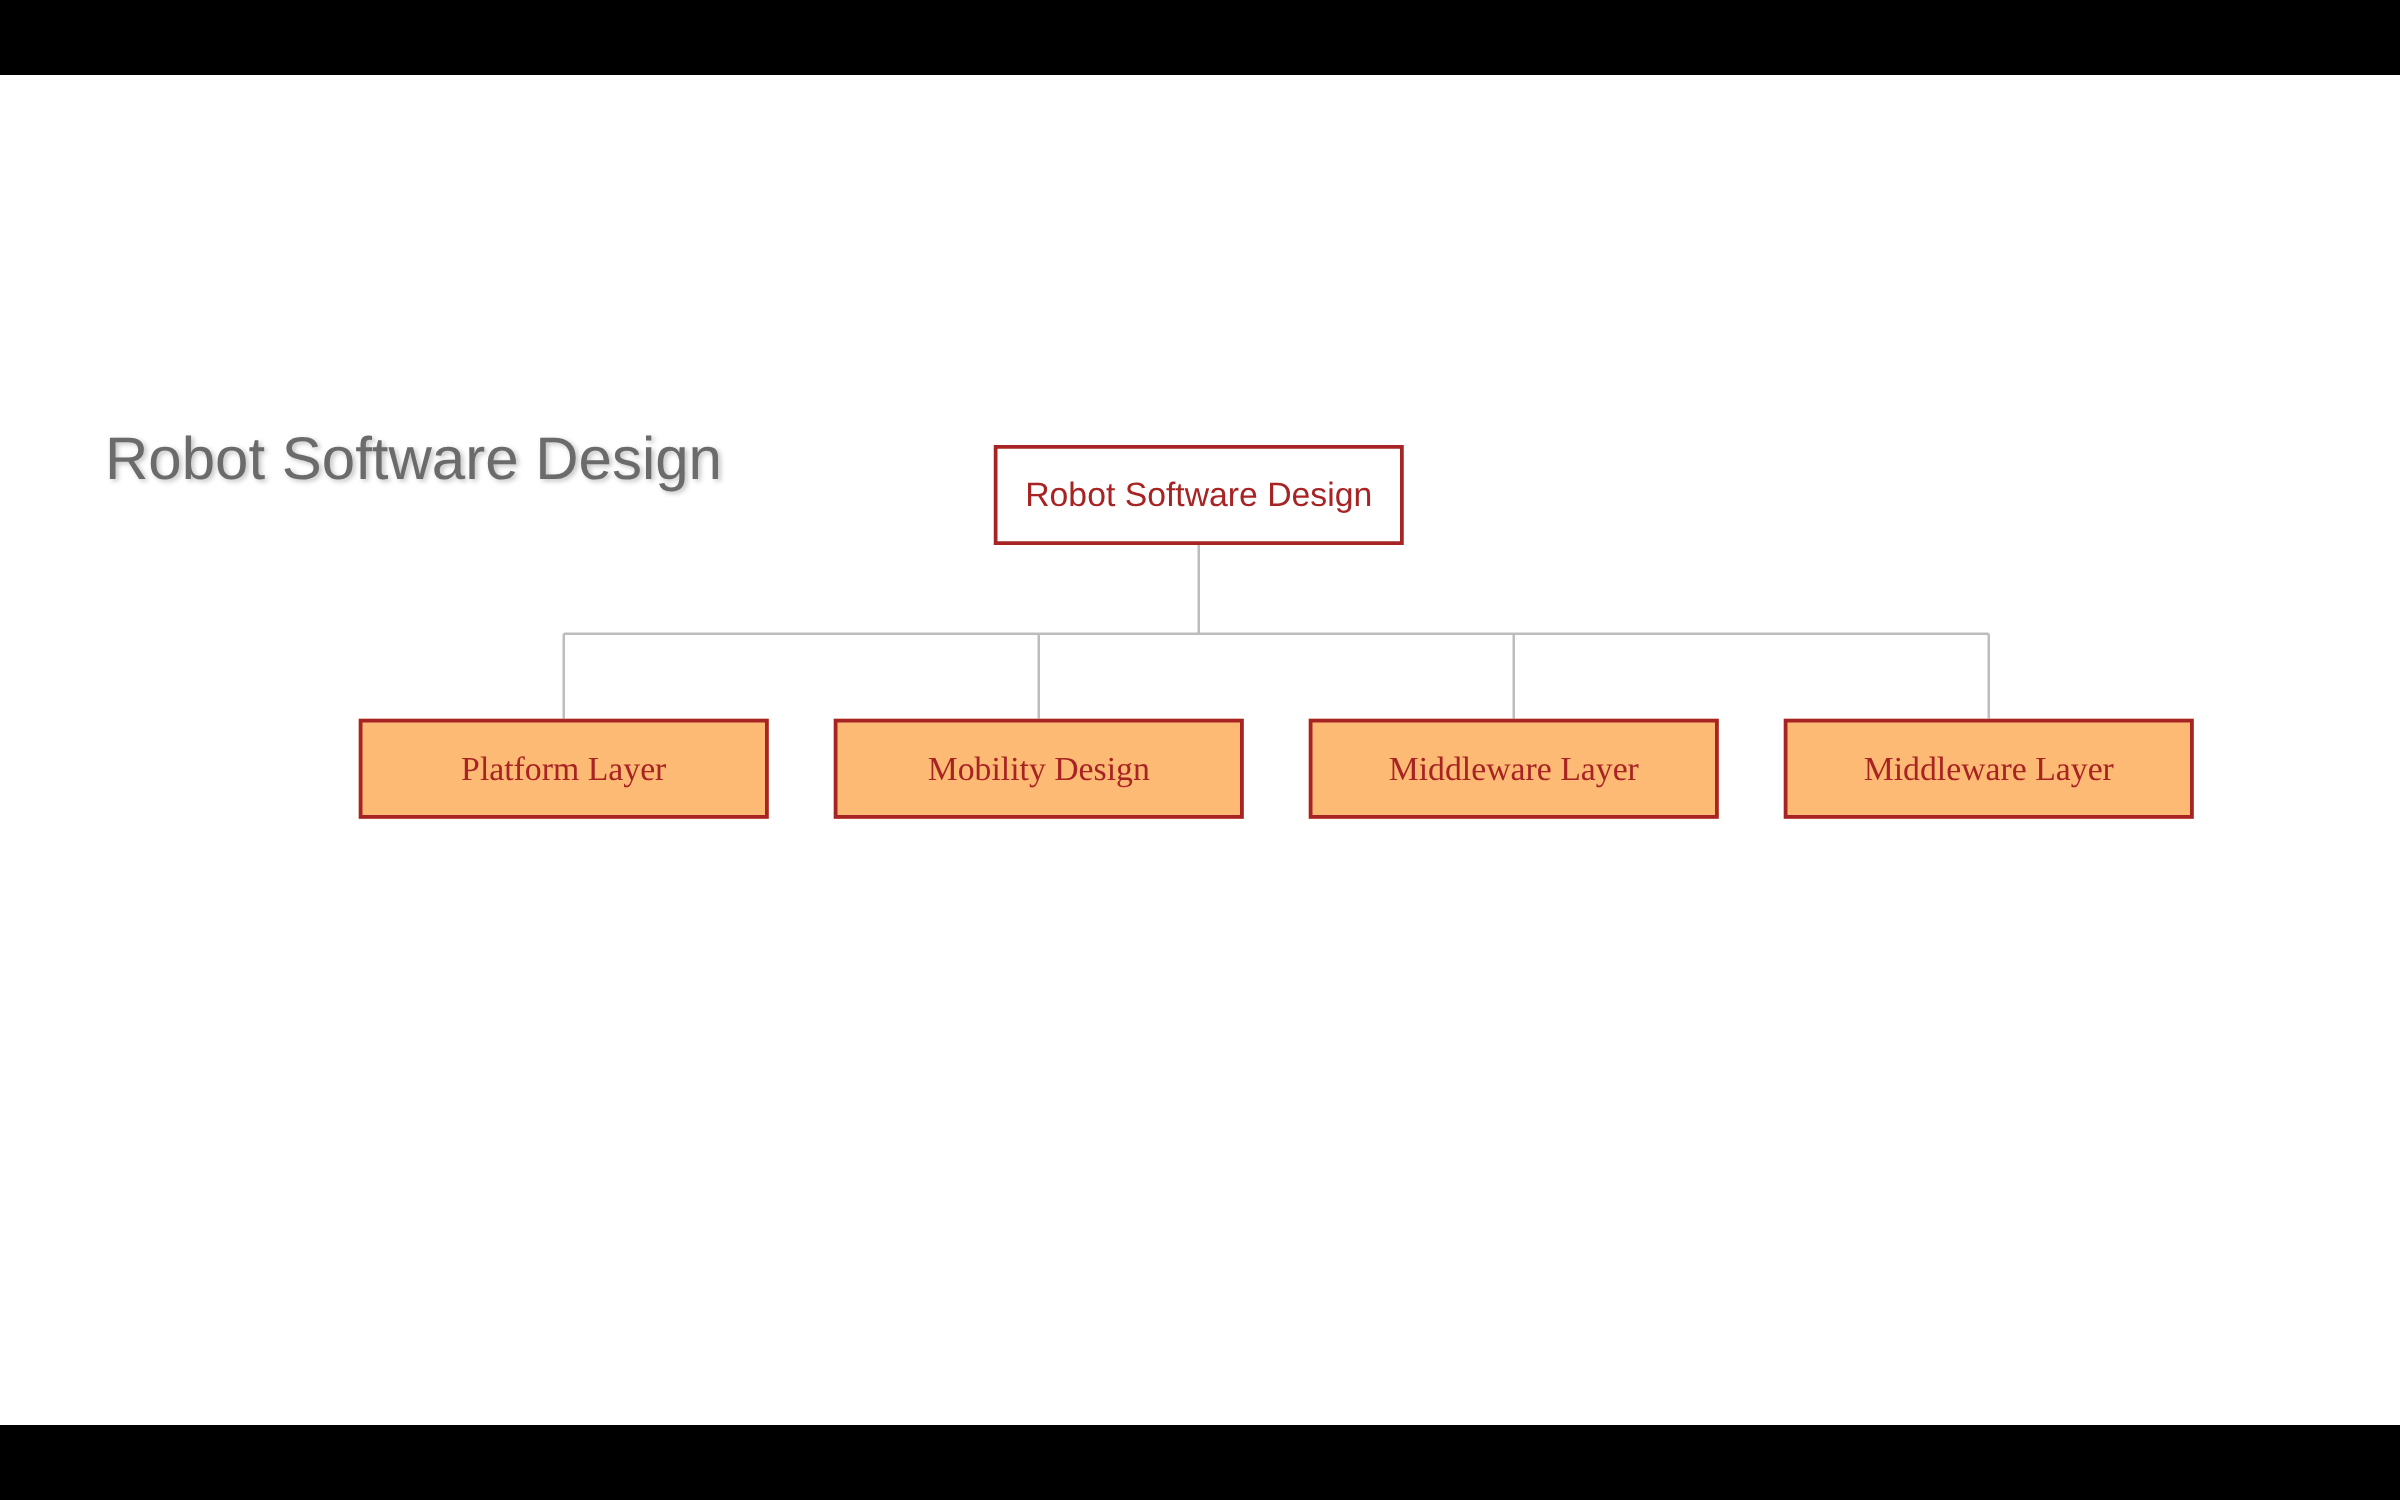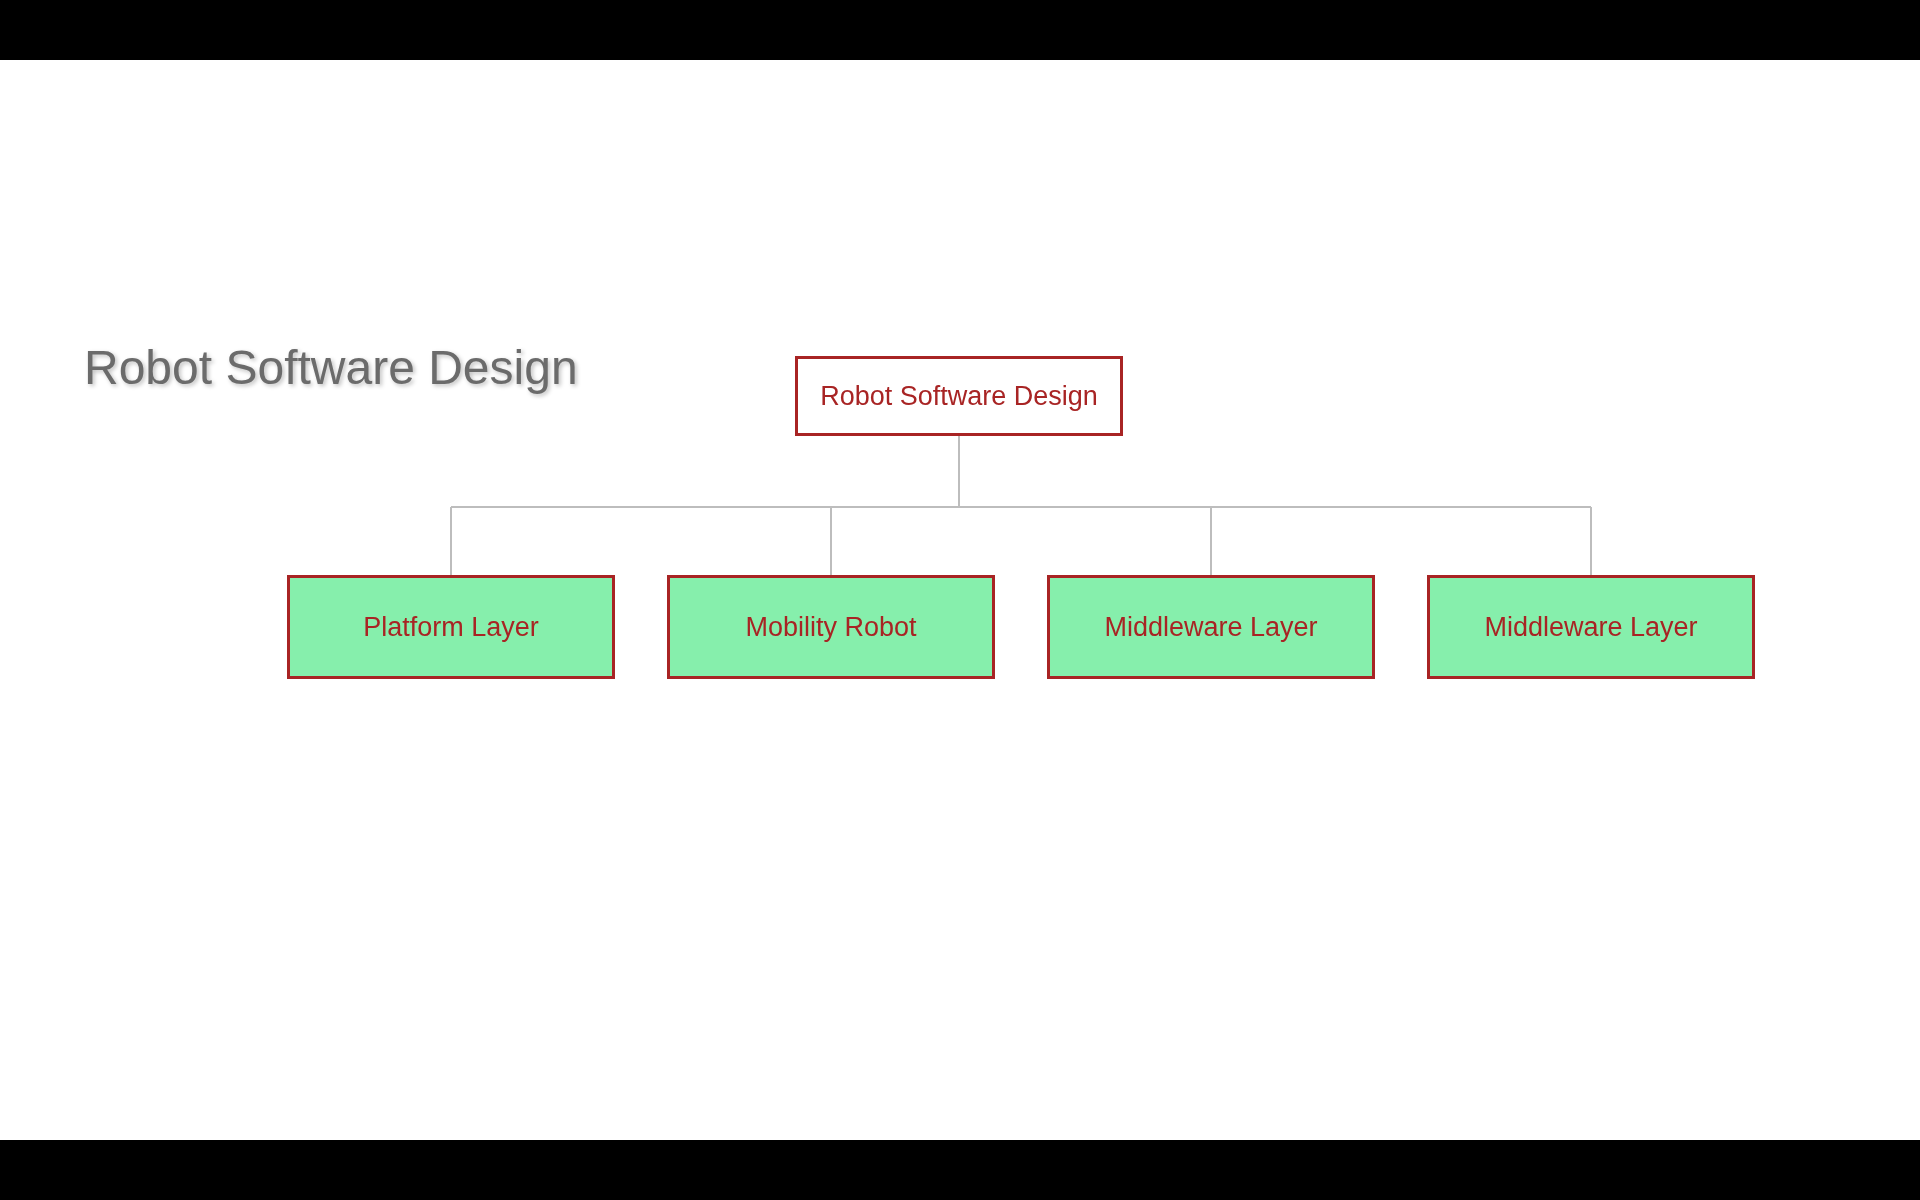--- a/index.html
+++ b/index.html
@@ -43,29 +43,30 @@
       display: flex;
       align-items: center;
       justify-content: center;
       font-size: 27px;
       color: #a82424;
       background: #fff;
     }
     .child-box {
       position: absolute;
       width: 328px;
-      height: 104px;
+      height: 80px;
       border: 3px solid #a82424;
       display: flex;
       align-items: center;
       justify-content: center;
       font-size: 27px;
       color: #a82424;
-      background: #86efac;
+      background: #fdba74;
       top: 515px;
+      font-family: Liberation Serif, serif;
     }
     .child-1 { left: 287px; }
     .child-2 { left: 667px; }
     .child-3 { left: 1047px; }
     .child-4 { left: 1427px; }
     .connector-svg {
       position: absolute;
       left: 0;
       top: 0;
       width: 1920px;
@@ -97,21 +98,21 @@
   </svg>
 
   <div class="root-box">
     <span>Robot Software Design</span>
   </div>
 
   <div class="child-box child-1">
     <span>Platform Layer</span>
   </div>
   <div class="child-box child-2">
-    <span>Mobility Robot</span>
+    <span>Mobility Design</span>
   </div>
   <div class="child-box child-3">
     <span>Middleware Layer</span>
   </div>
   <div class="child-box child-4">
     <span>Middleware Layer</span>
   </div>
 
 </div>
 

